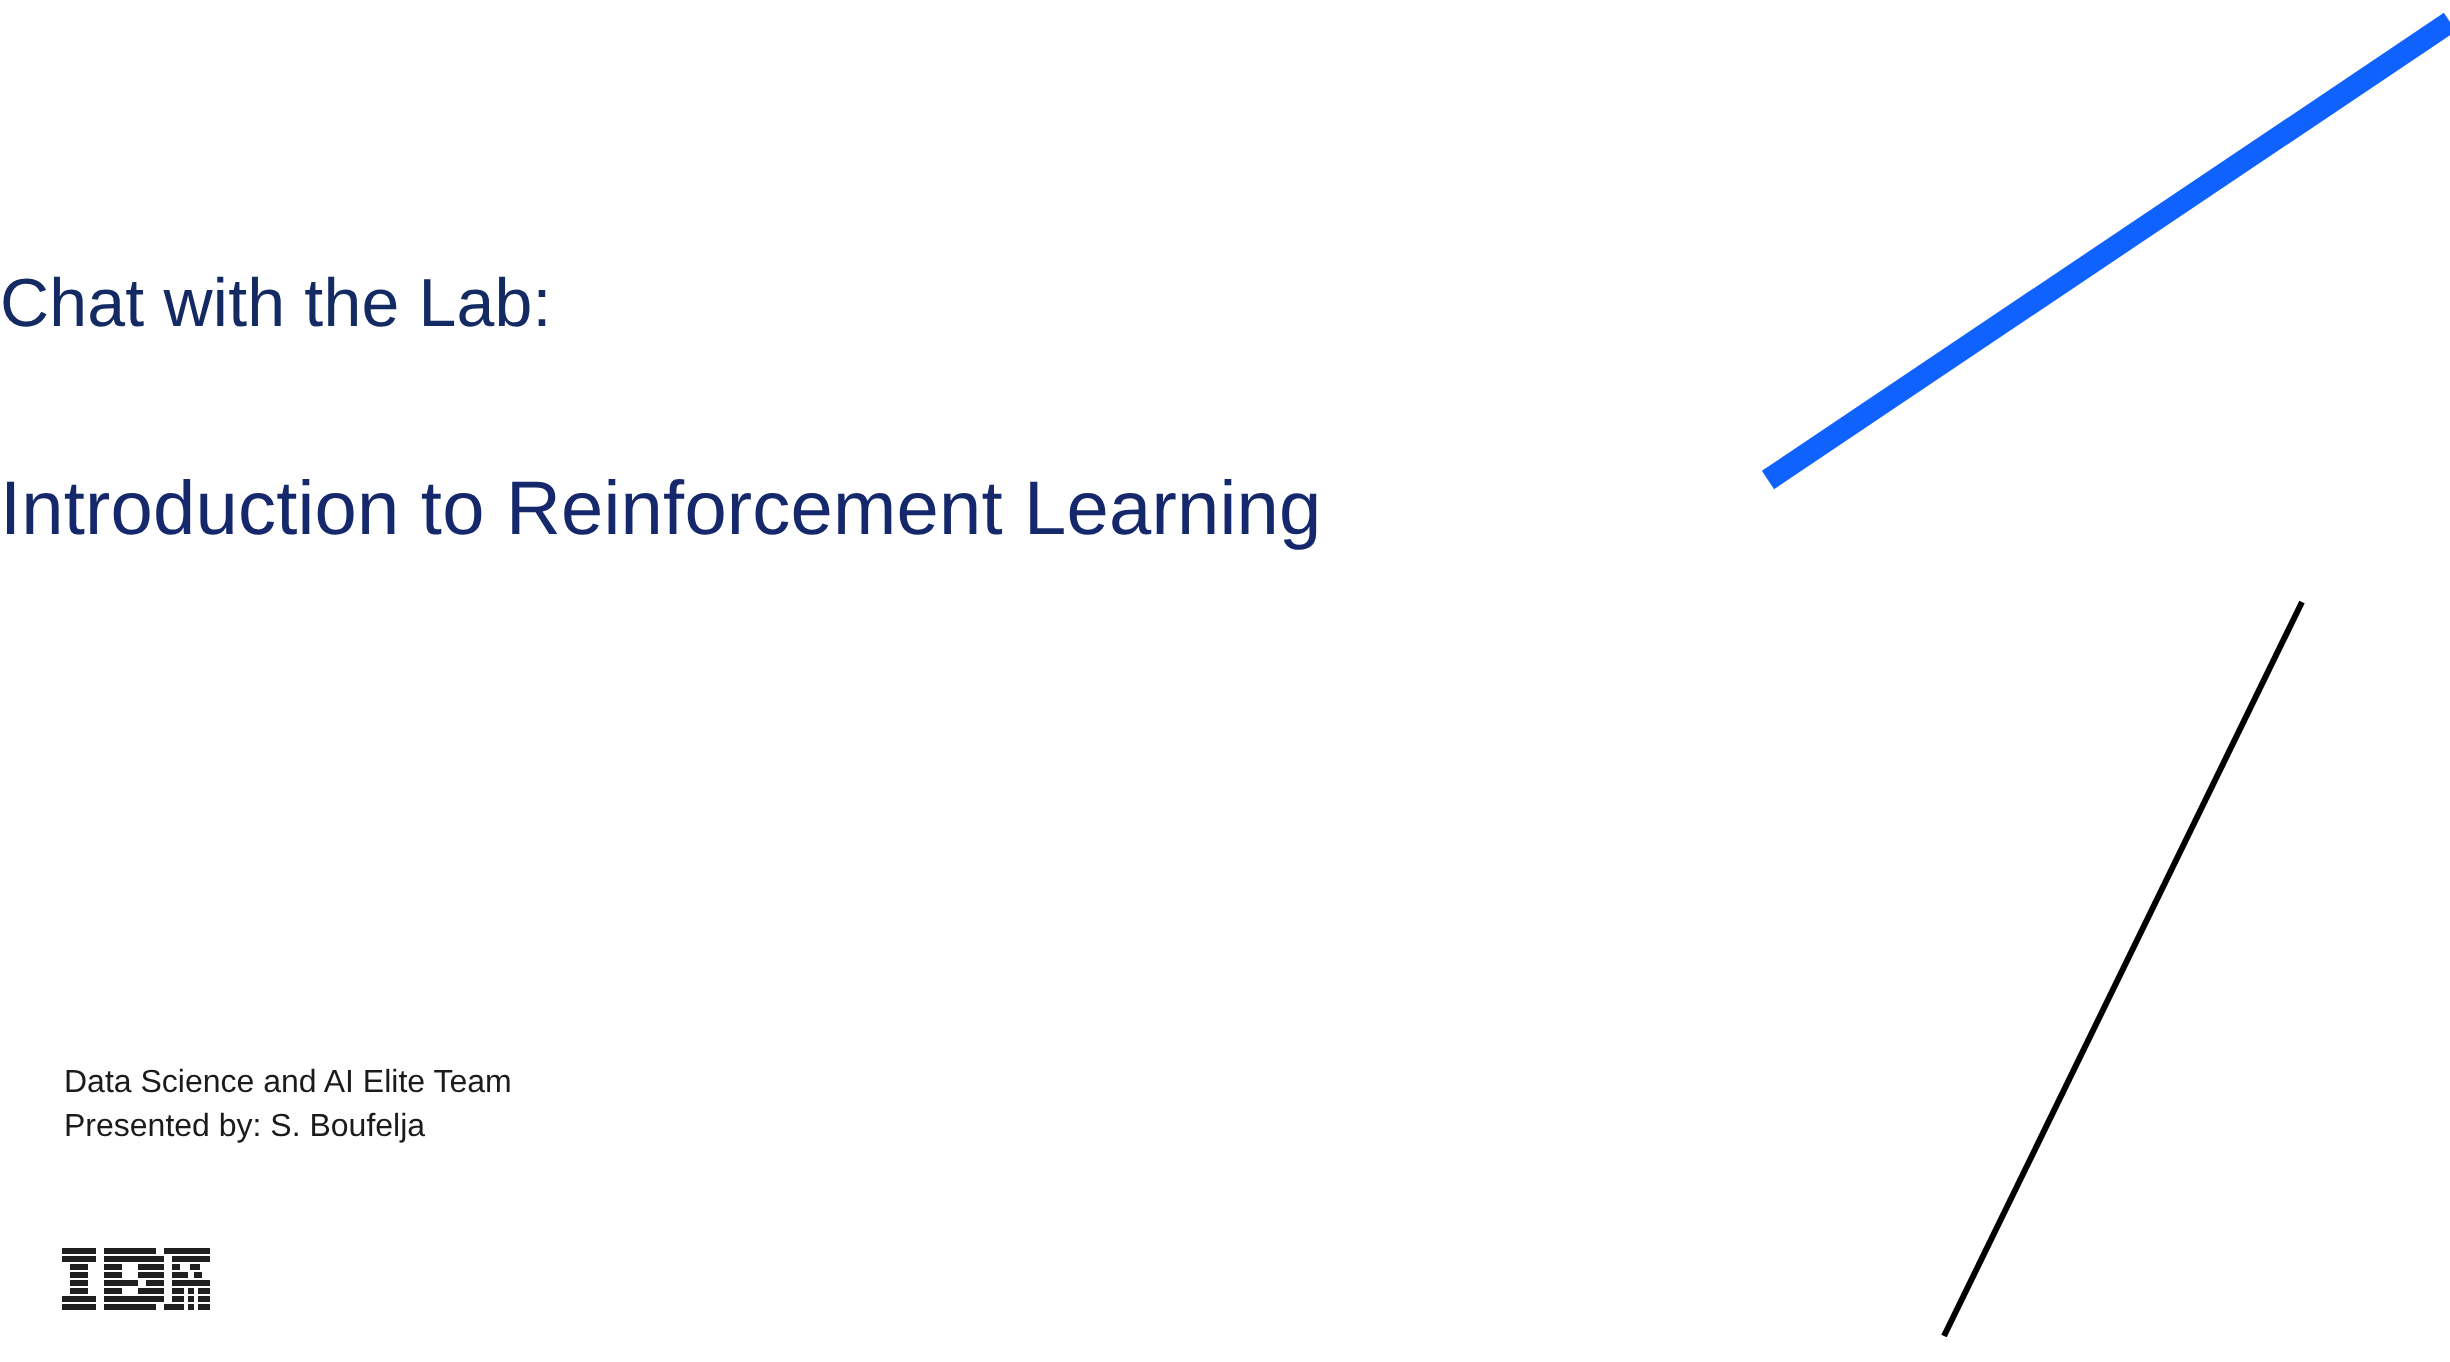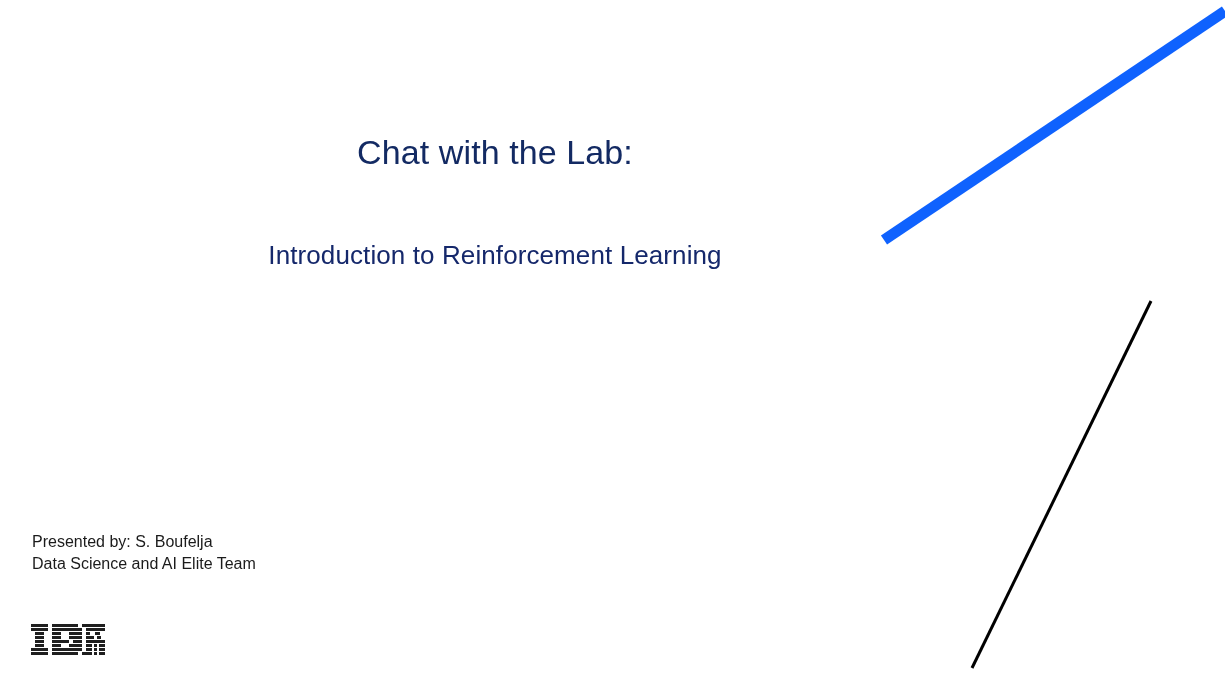--- a/index.html
+++ b/index.html
@@ -28,37 +28,35 @@
     height: 681px;
     pointer-events: none;
   }
 
   
   .title-block {
     position: absolute;
     left: 0px;
     top: 130px;
     width: 944px;
-    text-align: center;
-    padding-left: 23px;
   }
   .eyebrow-title {
     color: #132a63;
     font-family: "Liberation Sans", sans-serif;
     font-size: 34px;
     font-weight: 400;
     line-height: 44px;
     letter-spacing: 0.1px;
     white-space: pre;
   }
   .main-title {
     margin-top: 56px;
     color: #15286b;
     font-family: "Liberation Sans", sans-serif;
-    font-size: 26px;
+    font-size: 38px;
     font-weight: 400;
     line-height: 50px;
     letter-spacing: 0.1px;
   }
   .main-title .line {
     display: block;
     white-space: pre;
   }
 
   
@@ -100,22 +98,22 @@
   </svg>
 
   <div class="title-block">
     <div class="eyebrow-title">Chat with the Lab:</div>
     <div class="main-title">
       <span class="line">Introduction to Reinforcement Learning</span>
     </div>
   </div>
 
   <div class="presenter-block">
+    <span class="presenter-line">Data Science and AI Elite Team</span>
     <span class="presenter-line">Presented by: S. Boufelja</span>
-    <span class="presenter-line">Data Science and AI Elite Team</span>
   </div>
 
   <div class="ibm-logo">
     <svg viewBox="0 0 74 31" width="74" height="31" aria-label="IBM">
       <g fill="#1f1f1f">
 
         <rect x="0" y="0" width="17" height="3"></rect>
         <rect x="21" y="0" width="26" height="3"></rect>
         <rect x="51" y="0" width="23" height="3"></rect>
 

